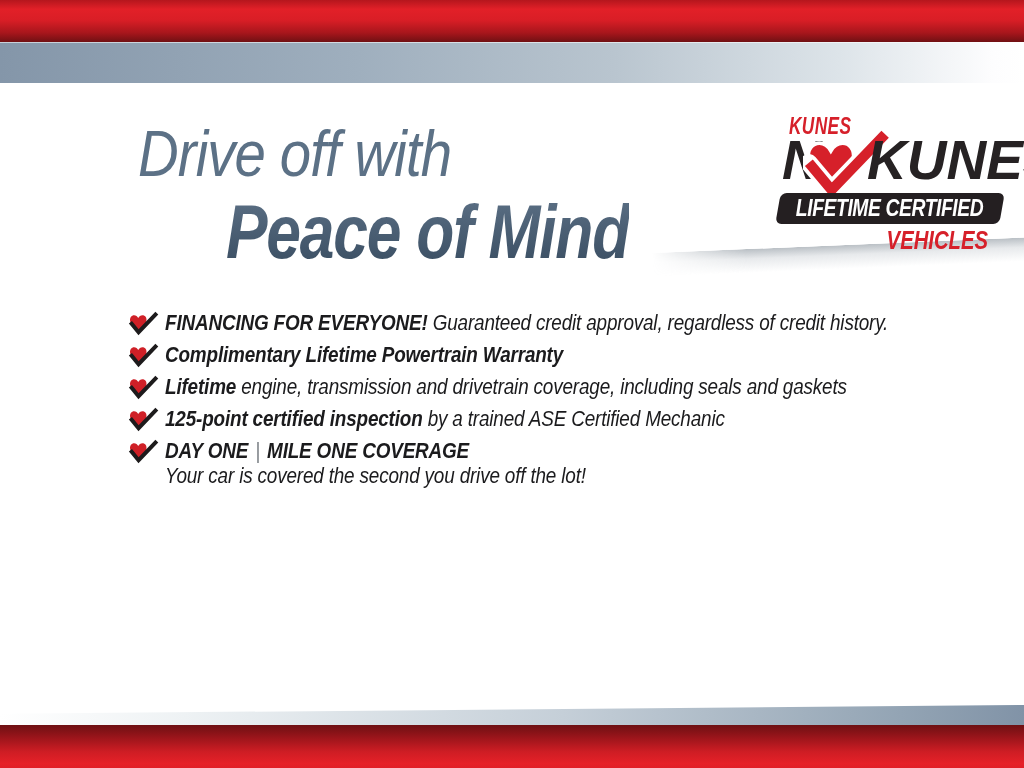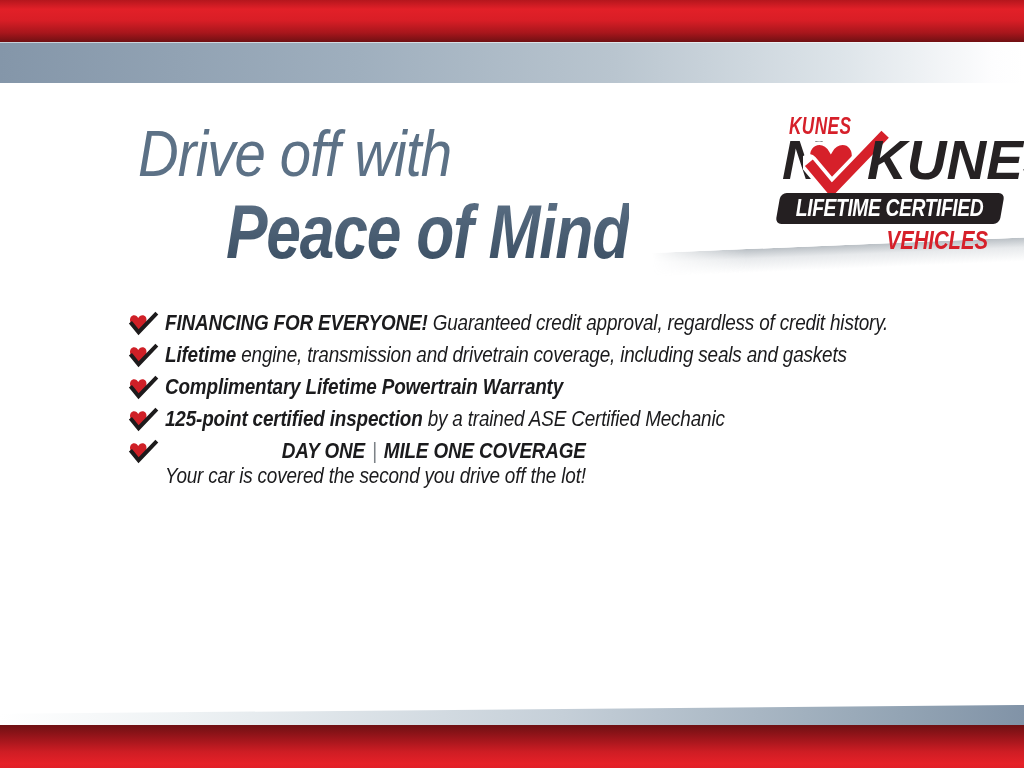--- a/index.html
+++ b/index.html
@@ -50,21 +50,21 @@
     background:#241f21;border-radius:6px;transform:skewX(-10deg);
     display:flex;align-items:center;justify-content:center;}
   .logo-banner-text{transform:skewX(10deg) scaleX(.84);font-size:23px;line-height:23px;
     font-weight:bold;font-style:italic;color:#ffffff;white-space:nowrap;letter-spacing:-.5px;}
   .logo-vehicles{position:absolute;right:36px;top:115px;font-size:26px;line-height:26px;
     font-weight:bold;font-style:italic;color:#d6202a;white-space:nowrap;
     transform:scaleX(.78);transform-origin:100% 0;}
 
   
   .benefits{left:128px;top:311px;width:860px;}
-  .benefit-row{display:flex;align-items:flex-start;margin-bottom:7px;text-align:right;}
+  .benefit-row{display:flex;align-items:flex-start;margin-bottom:7px;}
   .benefit-icon{flex:none;width:31px;height:25px;margin-right:6px;margin-top:0px;}
   .benefit-text{font-size:21.5px;line-height:25px;font-style:italic;color:#1b1b1d;
     white-space:nowrap;transform:scaleX(.88);transform-origin:0 0;letter-spacing:-.2px;}
   .benefit-text b{font-weight:bold;letter-spacing:-.2px;}
   .benefit-sep{font-weight:normal;color:#7d8287;margin:0 8px;}
   .benefit-subline{font-weight:normal;line-height:24px;}
 </style>
 </head>
 <body>
 
@@ -100,29 +100,29 @@
       <path d="M2.8 13.5 L12.6 25.5 L34.5 2.5" fill="none" stroke="#1d1b1c" stroke-width="4.8"></path>
     </svg>
     <div class="benefit-text"><b>FINANCING FOR EVERYONE!</b><span> Guaranteed credit approval, regardless of credit history.</span></div>
   </div>
 
   <div class="benefit-row">
     <svg class="benefit-icon" viewBox="0 0 37 30">
       <path d="M12 26 C9.5 21.5 3.6 18 2.5 12.2 C1.7 7.9 4.3 5.2 7.2 5.2 C9.5 5.2 11.2 6.7 12.2 8.5 C13.2 6.7 15 5.2 17.3 5.2 C20.2 5.2 22.7 7.8 22 12 C21 17.8 14.5 21.5 12 26 Z" fill="#cf2027"></path>
       <path d="M2.8 13.5 L12.6 25.5 L34.5 2.5" fill="none" stroke="#1d1b1c" stroke-width="4.8"></path>
     </svg>
-    <div class="benefit-text"><b>Lifetime</b><span> engine, transmission and drivetrain coverage, including seals and gaskets</span></div>
+    <div class="benefit-text"><b>Complimentary Lifetime Powertrain Warranty</b><span></span></div>
   </div>
 
   <div class="benefit-row">
     <svg class="benefit-icon" viewBox="0 0 37 30">
       <path d="M12 26 C9.5 21.5 3.6 18 2.5 12.2 C1.7 7.9 4.3 5.2 7.2 5.2 C9.5 5.2 11.2 6.7 12.2 8.5 C13.2 6.7 15 5.2 17.3 5.2 C20.2 5.2 22.7 7.8 22 12 C21 17.8 14.5 21.5 12 26 Z" fill="#cf2027"></path>
       <path d="M2.8 13.5 L12.6 25.5 L34.5 2.5" fill="none" stroke="#1d1b1c" stroke-width="4.8"></path>
     </svg>
-    <div class="benefit-text"><b>Complimentary Lifetime Powertrain Warranty</b><span></span></div>
+    <div class="benefit-text"><b>Lifetime</b><span> engine, transmission and drivetrain coverage, including seals and gaskets</span></div>
   </div>
 
 
   <div class="benefit-row">
     <svg class="benefit-icon" viewBox="0 0 37 30">
       <path d="M12 26 C9.5 21.5 3.6 18 2.5 12.2 C1.7 7.9 4.3 5.2 7.2 5.2 C9.5 5.2 11.2 6.7 12.2 8.5 C13.2 6.7 15 5.2 17.3 5.2 C20.2 5.2 22.7 7.8 22 12 C21 17.8 14.5 21.5 12 26 Z" fill="#cf2027"></path>
       <path d="M2.8 13.5 L12.6 25.5 L34.5 2.5" fill="none" stroke="#1d1b1c" stroke-width="4.8"></path>
     </svg>
     <div class="benefit-text"><b>125-point certified inspection</b><span> by a trained ASE Certified Mechanic</span></div>
   </div>

